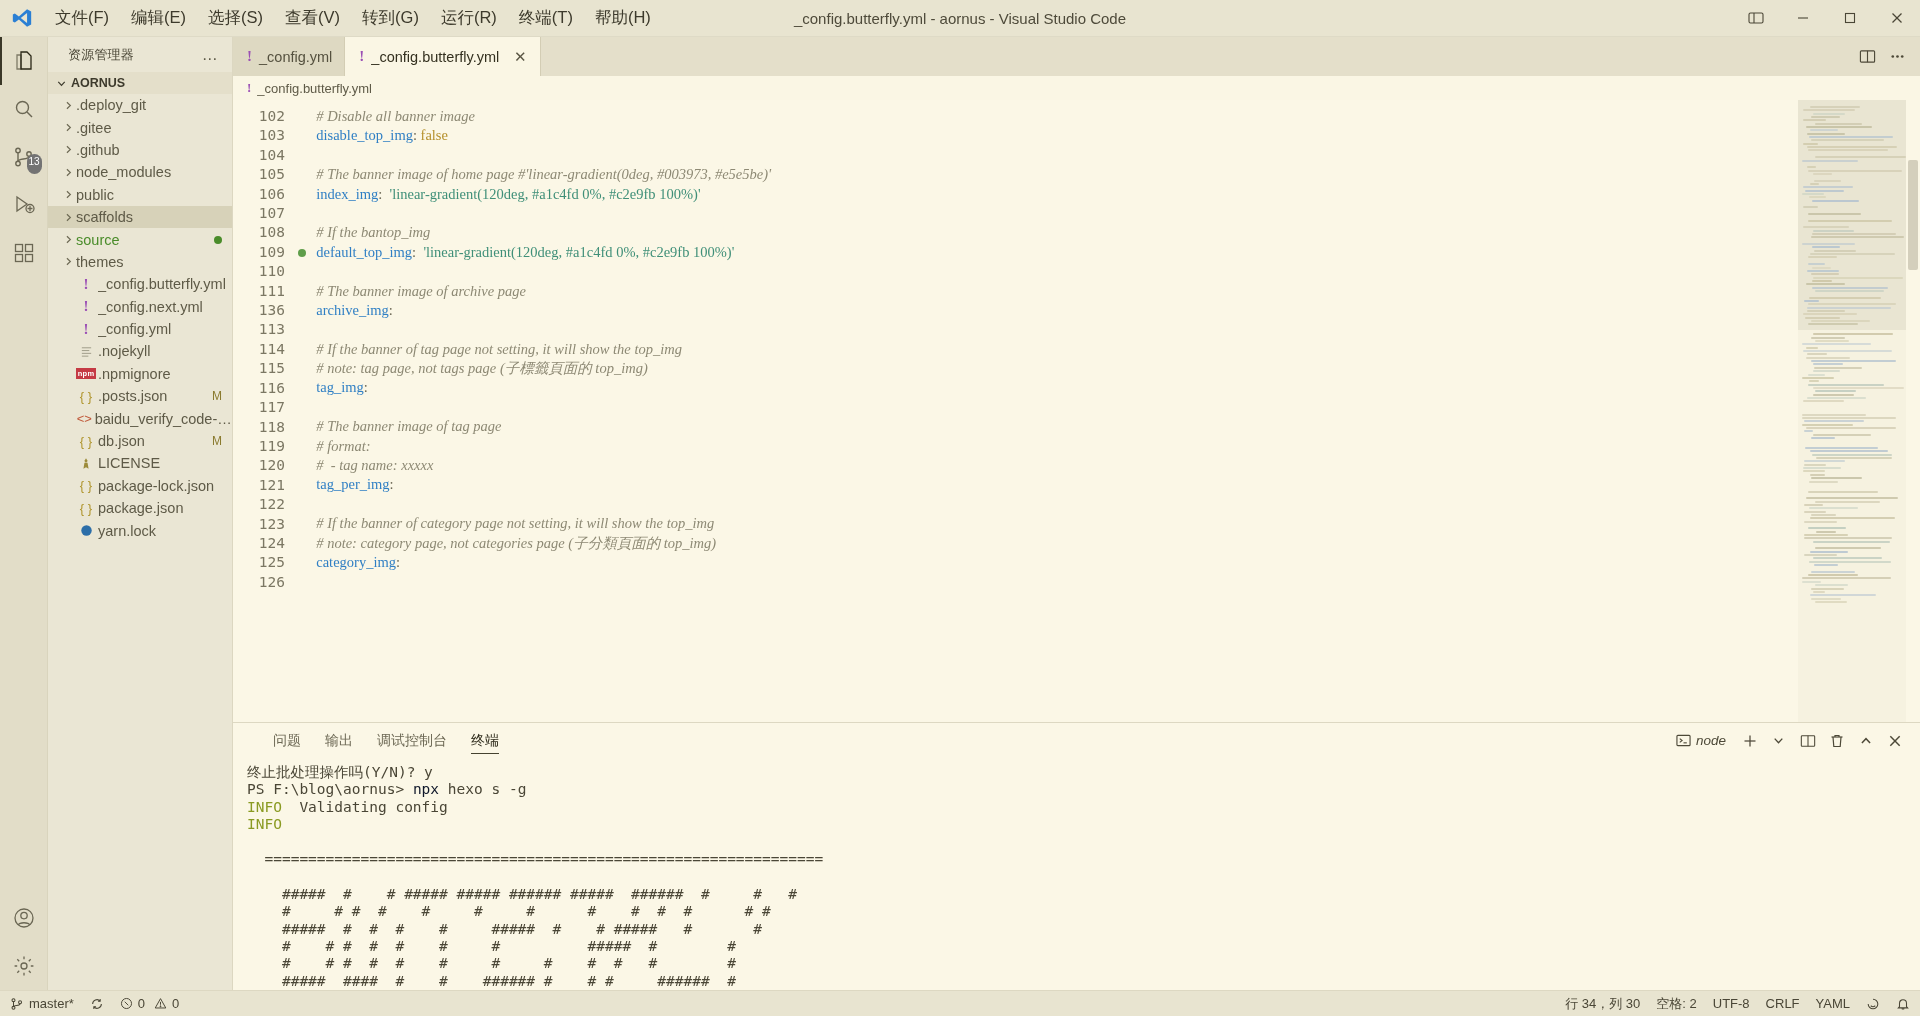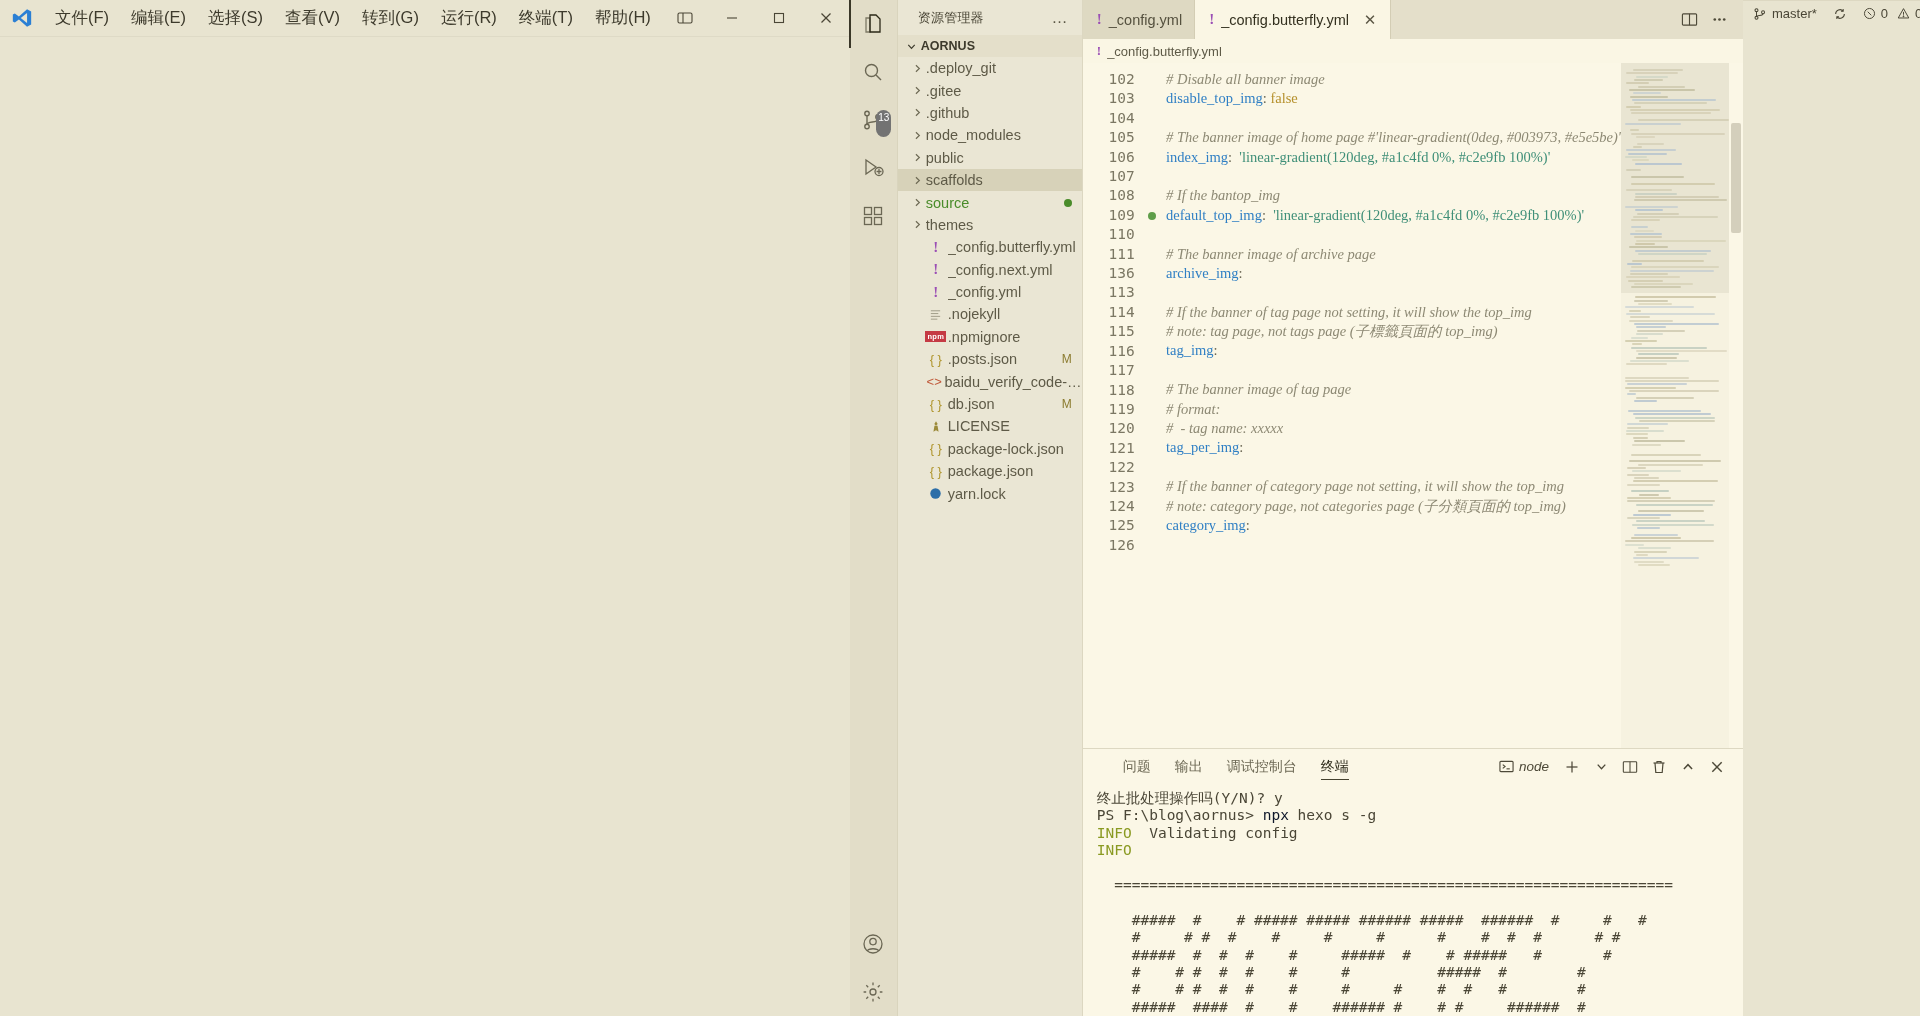--- a/index.html
+++ b/index.html
@@ -6,21 +6,21 @@
   html, body {
     width: 1920px; height: 1016px;
     overflow: hidden;
     font-family: "Liberation Sans", sans-serif;
     background: #e8e4d0;
     color: #4a4636;
     -webkit-font-smoothing: antialiased;
   }
   .app {
     width: 1920px; height: 1016px;
-    display: flex; flex-direction: row;
+    display: flex; flex-direction: column;
     background: #e8e4d0;
   }
 
   
   .titlebar {
     height: 37px; min-height: 37px;
     background: #e8e4d0;
     display: flex; align-items: center;
     position: relative;
     border-bottom: 1px solid #dedac6;
@@ -71,21 +71,21 @@
   }
   .act-item.active { color: #2b2817; }
   .act-item.active::before {
     content: ""; position: absolute; left: 0; top: 0; bottom: 0;
     width: 2px; background: #3a3728;
   }
   .act-badge {
     position: absolute; right: 6px; bottom: 7px;
     background: #737373; color: #fff;
     font-size: 10px; line-height: 15px;
-    min-width: 15px; height: 27px; border-radius: 8px;
+    min-width: 15px; height: 20px; border-radius: 8px;
     text-align: center; font-family: "Liberation Sans", sans-serif;
   }
   .act-spacer { flex: 1; }
 
   
   .sidebar {
     width: 185px; min-width: 185px;
     background: #eae6d4;
     display: flex; flex-direction: column;
     border-right: 1px solid #dcd7c1;
@@ -273,20 +273,21 @@
     <div class="menu">
       <div class="menu-item">文件(F)</div>
       <div class="menu-item">编辑(E)</div>
       <div class="menu-item">选择(S)</div>
       <div class="menu-item">查看(V)</div>
       <div class="menu-item">转到(G)</div>
       <div class="menu-item">运行(R)</div>
       <div class="menu-item">终端(T)</div>
       <div class="menu-item">帮助(H)</div>
     </div>
+    <div class="window-title">_config.butterfly.yml - aornus - Visual Studio Code</div>
     <div class="titlebar-right">
       <div class="tb-btn">
         <svg width="16" height="16" viewBox="0 0 16 16">
             <rect x="1" y="3" width="14" height="10" rx="1.5" fill="none" stroke="currentColor" stroke-width="1.1"></rect>
             <line x1="6" y1="3" x2="6" y2="13" stroke="currentColor" stroke-width="1.1"></line>
           </svg>
       </div>
       <div class="tb-btn">
         <svg width="12" height="12" viewBox="0 0 12 12">
             <line x1="1" y1="6" x2="11" y2="6" stroke="currentColor" stroke-width="1.1"></line>

